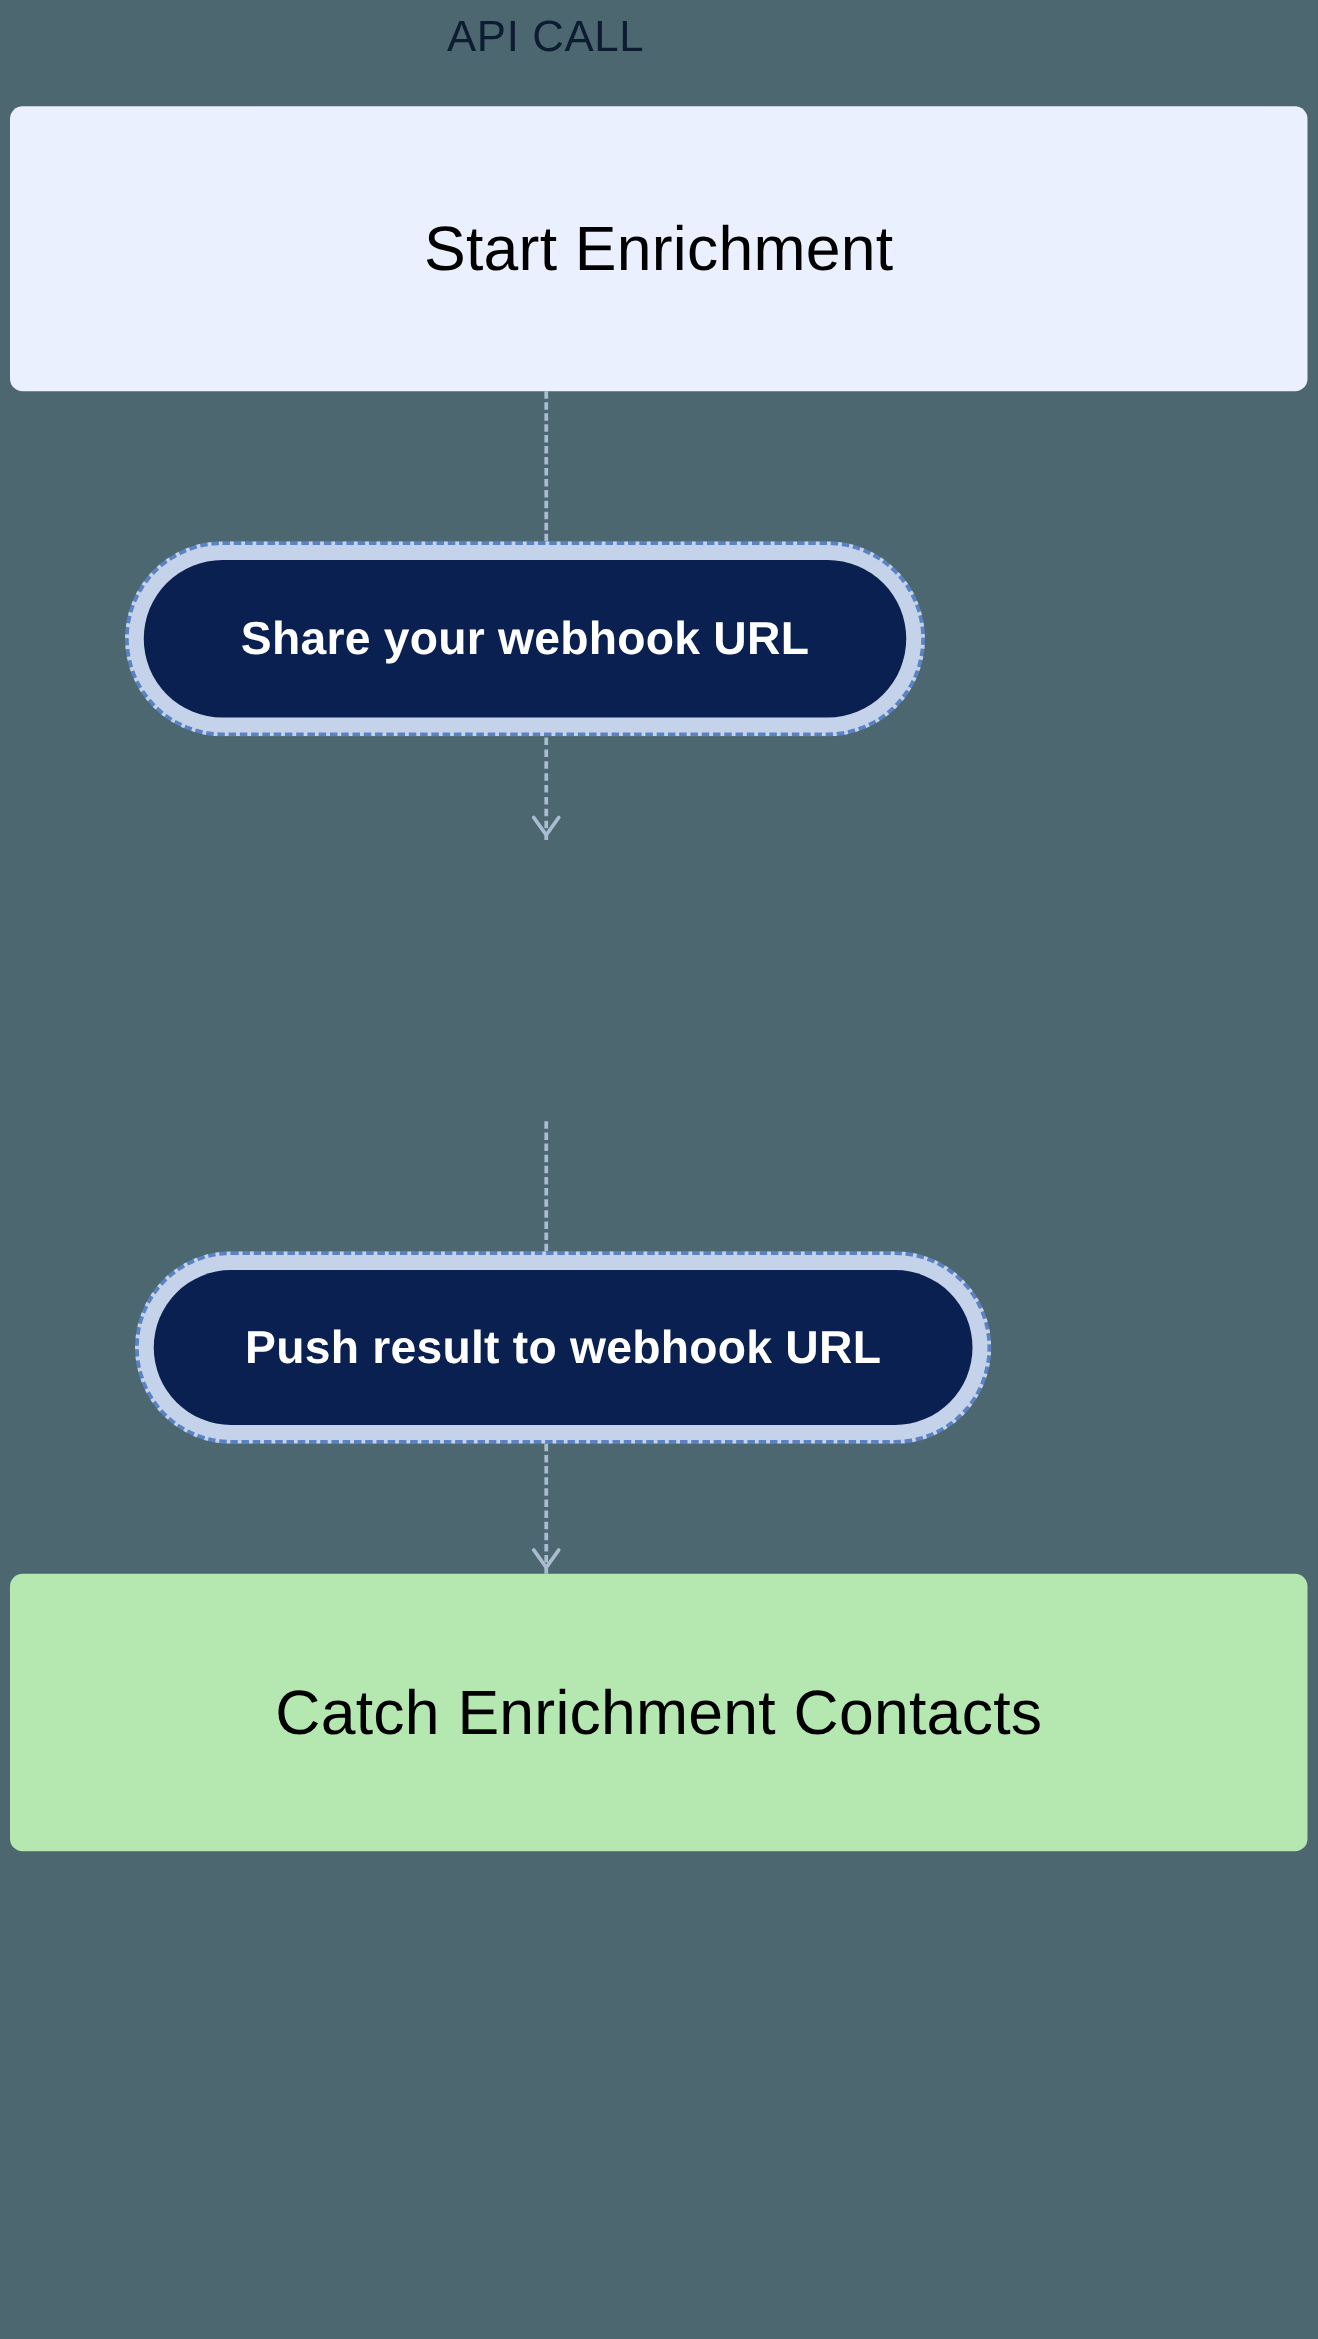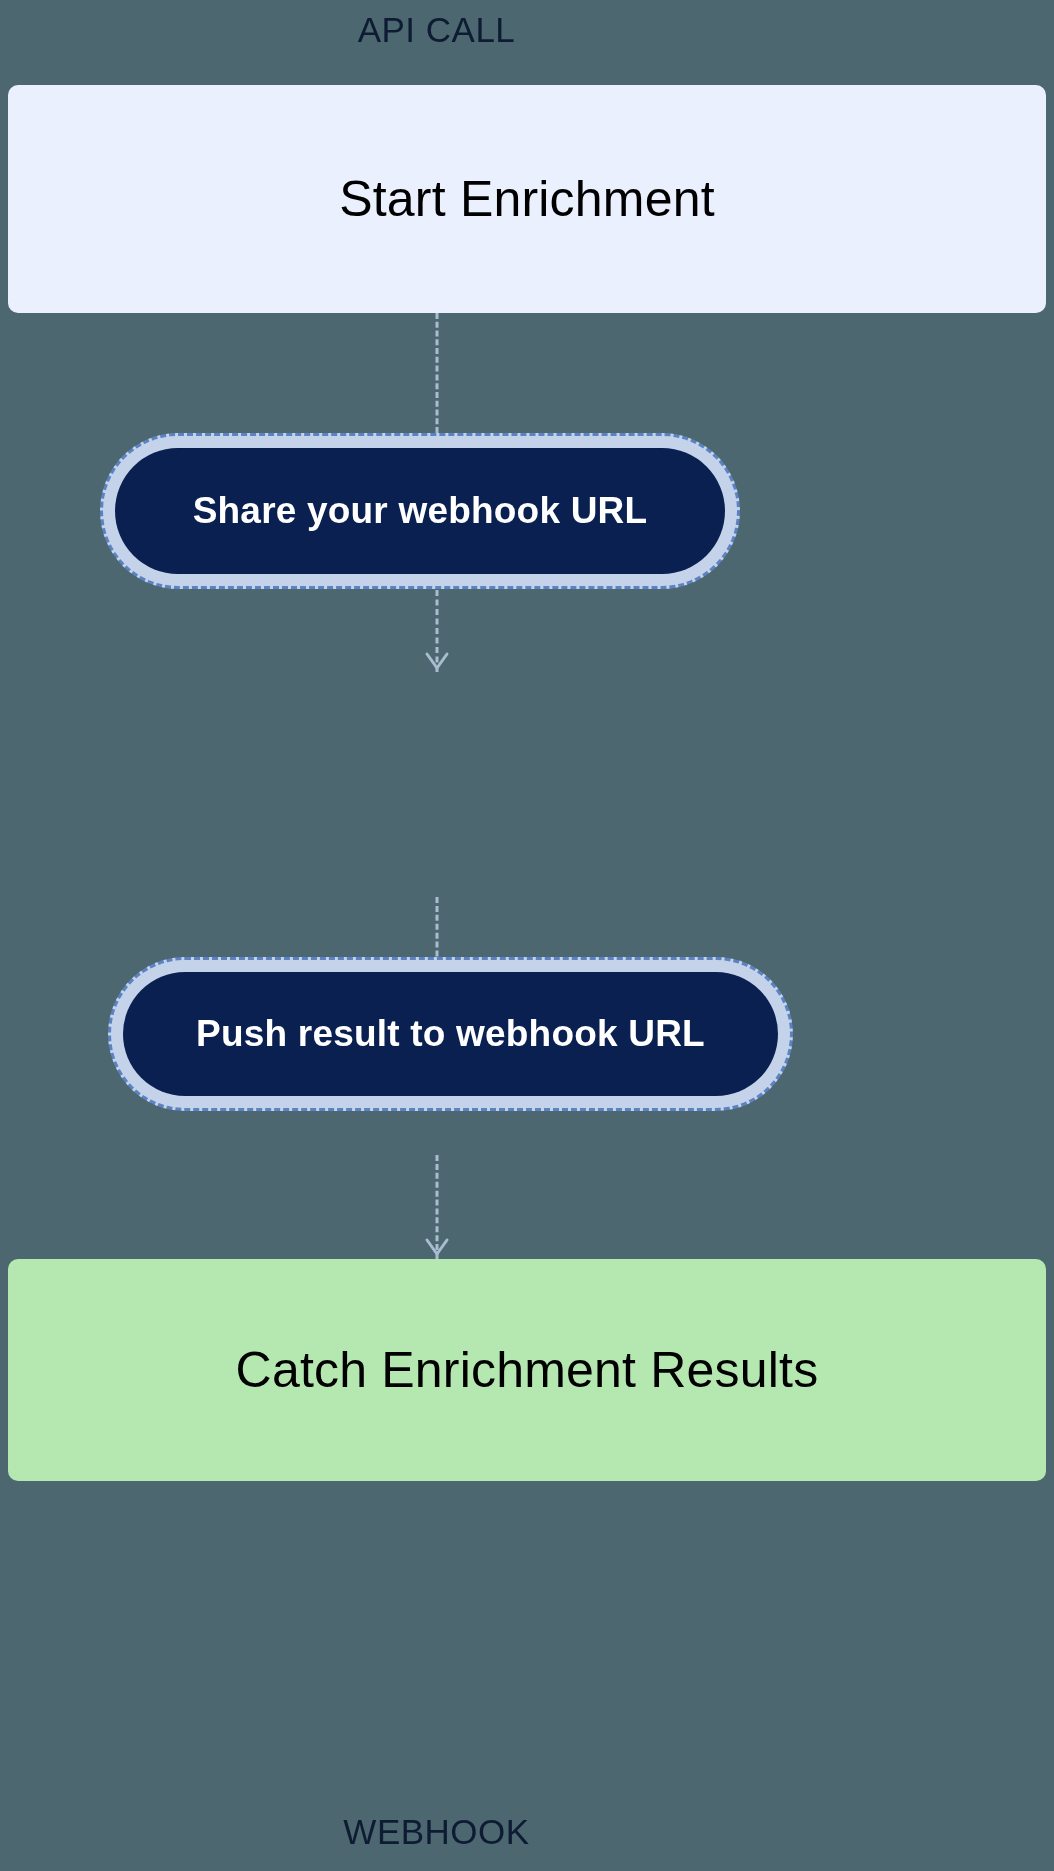--- a/index.html
+++ b/index.html
@@ -107,21 +107,21 @@
   }
 
   .pill-wrap.p1 {
     top: 433px;
     left: 100px;
     width: 640px;
     height: 156px;
   }
 
   .pill-wrap.p2 {
-    top: 957px;
+    top: 1001px;
     left: 108px;
     width: 685px;
     height: 154px;
   }
 
   .pill {
     width: 100%;
     height: 100%;
     background: #0a2050;
     border-radius: 999px;
@@ -173,18 +173,17 @@
 
   <div class="connector c4"></div>
 
   <div class="arrowhead a2">
     <svg width="26" height="26" viewBox="0 0 26 26">
       <path d="M3 6 L13 20 L23 6" fill="none" stroke="#a9bcd0" stroke-width="3" stroke-linecap="round" stroke-linejoin="round"></path>
     </svg>
   </div>
 
   <div class="stage-box catch">
-    <span>Catch Enrichment Results</span>
+    <span>Catch Enrichment Contacts</span>
   </div>
 
-  <div class="section-label bottom">WEBHOOK</div>
 
 </div>
 
 </body></html>

